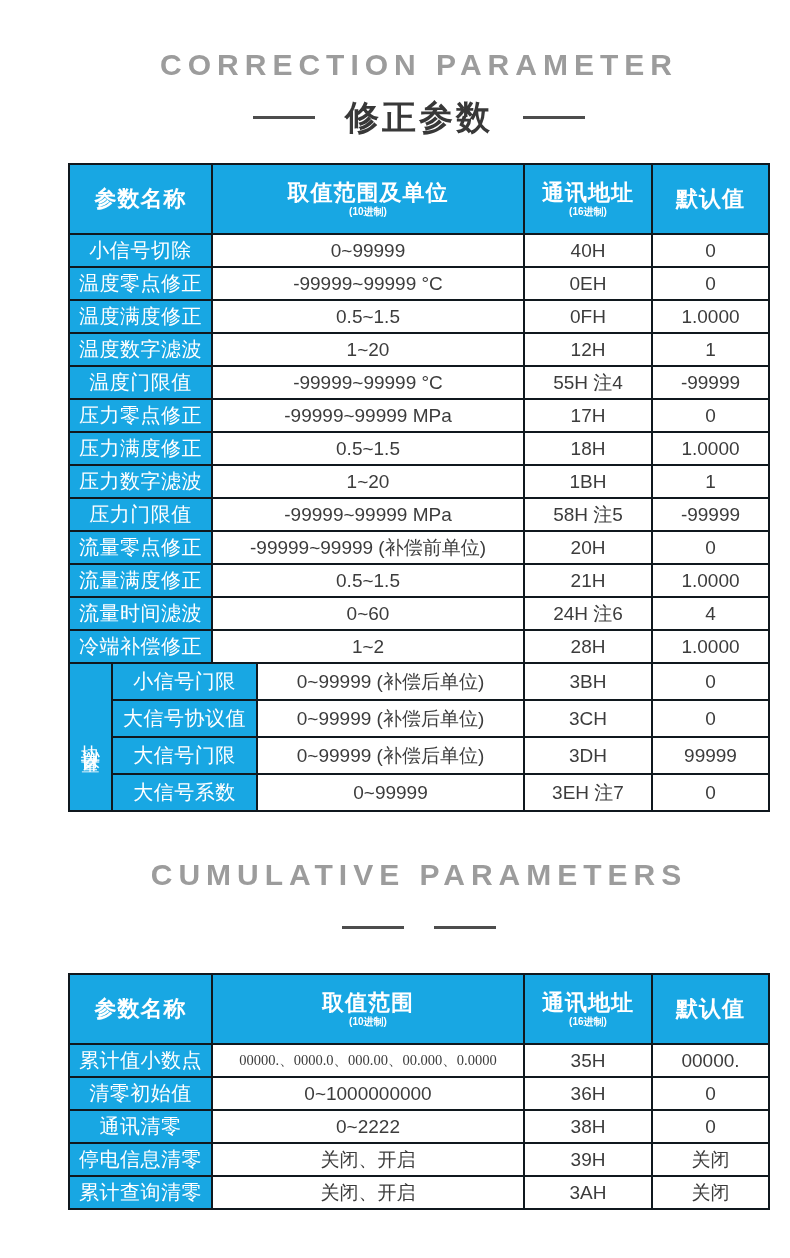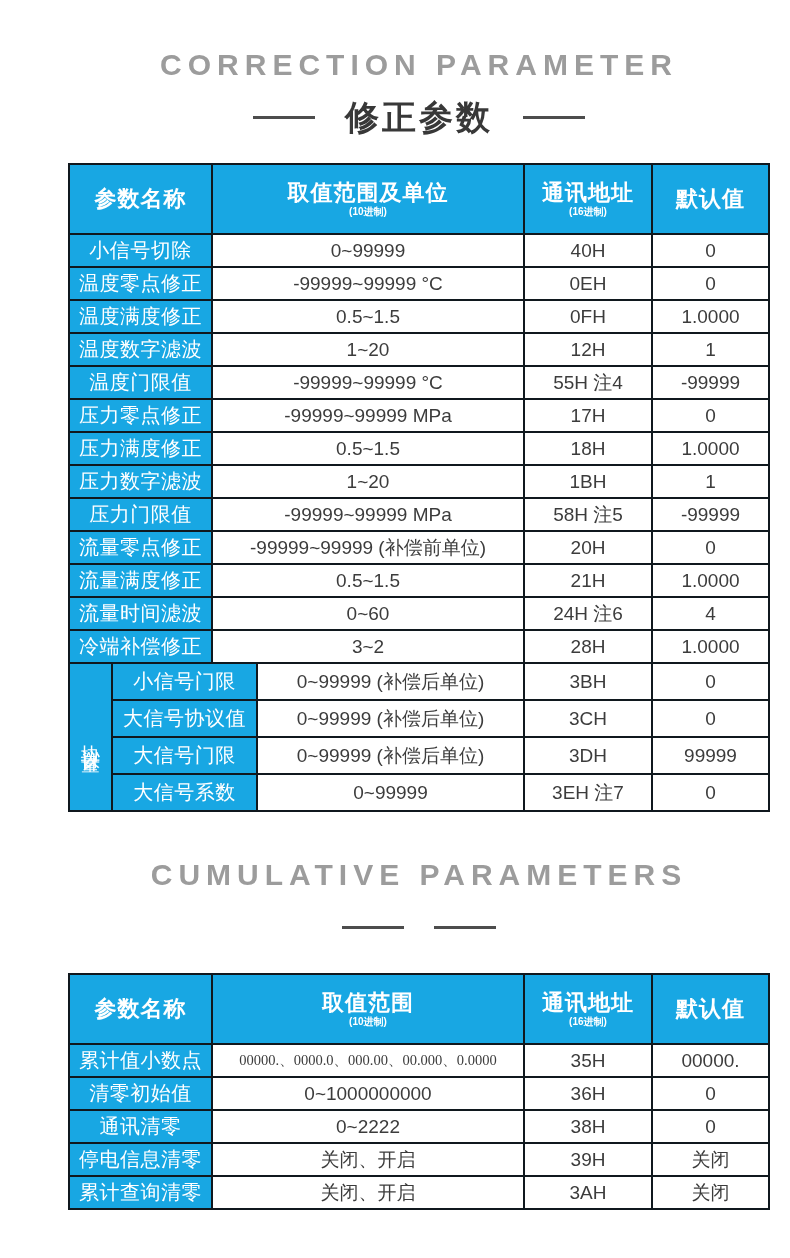--- a/index.html
+++ b/index.html
@@ -173,21 +173,21 @@
           <td class="value-cell">1.0000</td>
         </tr>
         <tr>
           <td class="label-cell" colspan="2">流量时间滤波</td>
           <td class="value-cell" colspan="2">0~60</td>
           <td class="value-cell">24H 注6</td>
           <td class="value-cell">4</td>
         </tr>
         <tr>
           <td class="label-cell" colspan="2">冷端补偿修正</td>
-          <td class="value-cell" colspan="2">3~2</td>
+          <td class="value-cell" colspan="2">1~2</td>
           <td class="value-cell">28H</td>
           <td class="value-cell">1.0000</td>
         </tr>
         <tr class="group-row">
           <td class="group-label" colspan="1" rowspan="4">协议计量</td>
           <td class="label-cell" colspan="2">小信号门限</td>
           <td class="value-cell">0~99999 (补偿后单位)</td>
           <td class="value-cell">3BH</td>
           <td class="value-cell">0</td>
         </tr>

